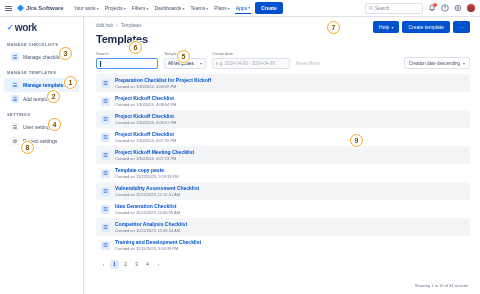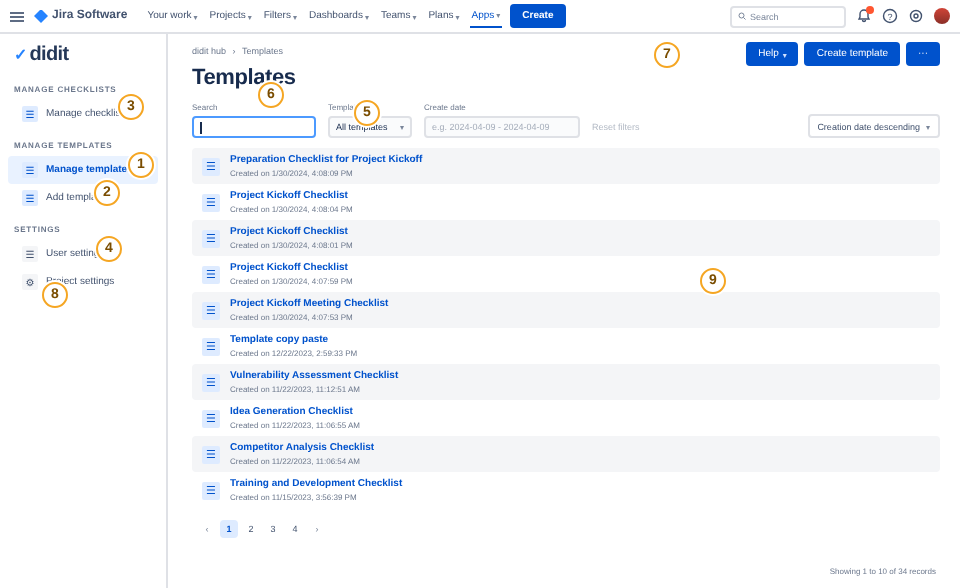--- a/index.html
+++ b/index.html
@@ -233,21 +233,21 @@
     </div>
     <div class="avatar"></div>
   </div>
 </div>
 
 <div class="layout">
 
   <div class="sidebar">
     <div class="brand">
       <span class="brand-check">✓</span>
-      <span class="brand-name">didit</span>
+      <span class="brand-name">work</span>
     </div>
 
     <div class="sb-section">MANAGE CHECKLISTS</div>
     <div class="sb-item">
       <span class="sb-ico">☰</span>
       <span class="sb-label">Manage checklists</span>
     </div>
 
     <div class="sb-section">MANAGE TEMPLATES</div>
     <div class="sb-item active">

